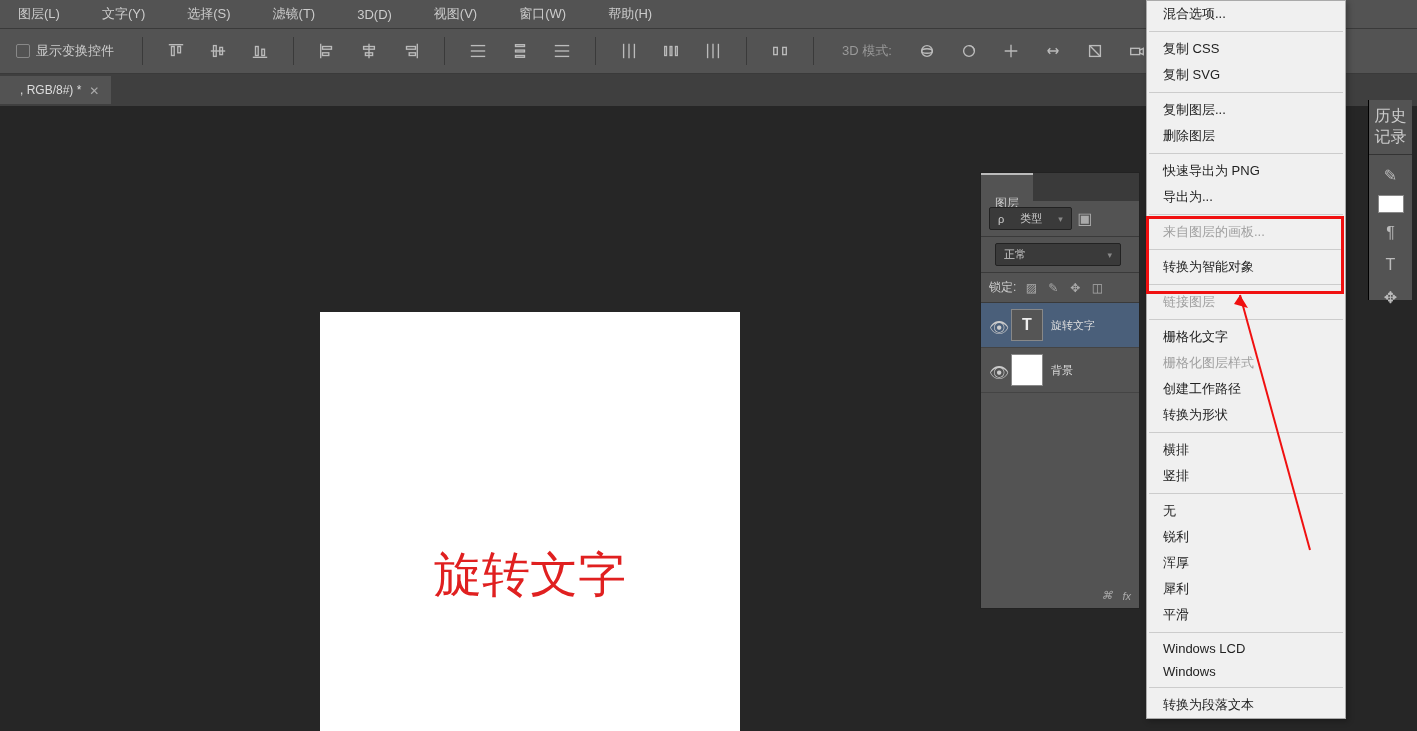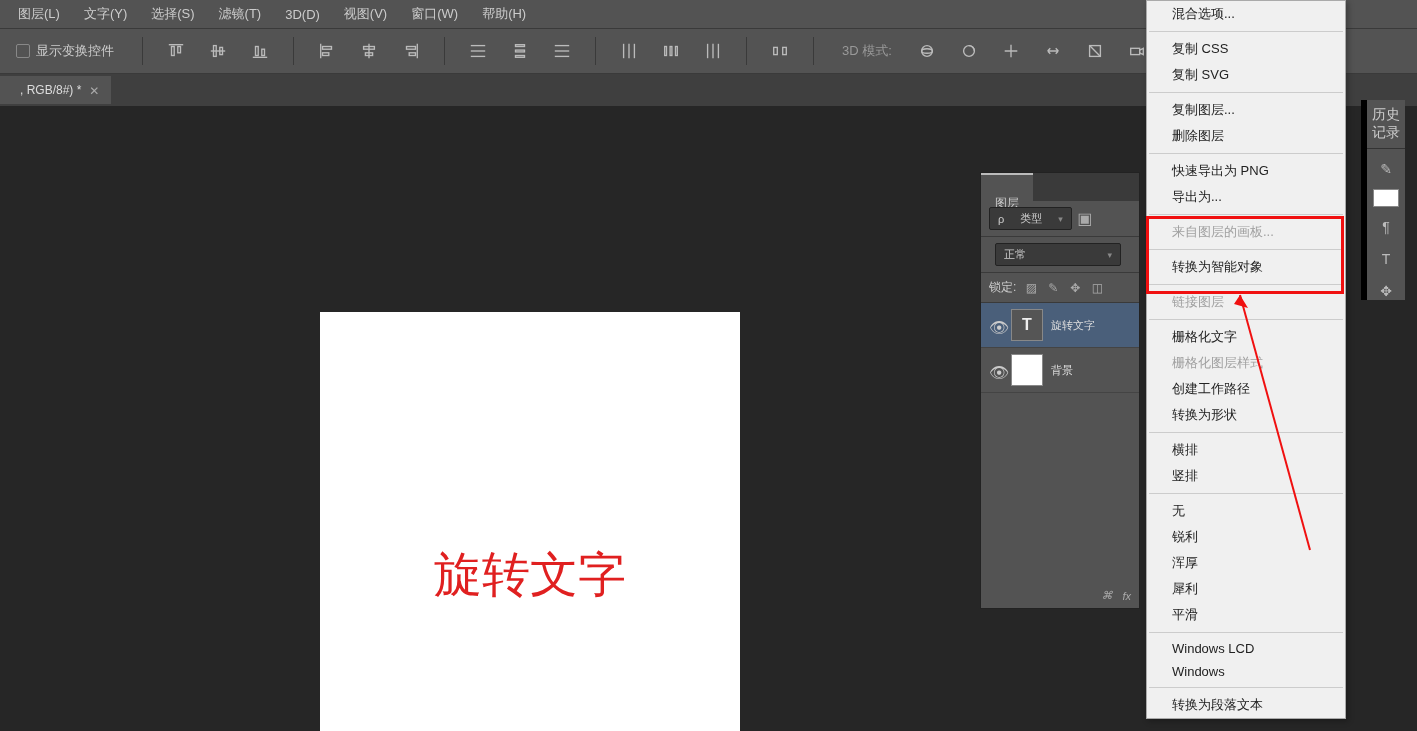--- a/index.html
+++ b/index.html
@@ -1,18 +1,18 @@
 <!DOCTYPE html>
 <html><head>
 <meta charset="utf-8">
 <style>
 * { margin: 0; padding: 0; box-sizing: border-box; font-family: "Microsoft YaHei", sans-serif; }
 body { background: #535353; color: #ccc; overflow: hidden; width: 1417px; height: 731px; position: relative; }
 
-.menubar { background: #535353; height: 28px; display: flex; align-items: center; padding-left: 8px; gap: 4px; }
+.menubar { background: #535353; height: 28px; display: flex; align-items: center; padding-left: 8px; gap: 22px; }
 .menubar-item { padding: 4px 10px; font-size: 13px; cursor: pointer; }
 
 .toolbar { background: #535353; height: 46px; border-top: 1px solid #3a3a3a; border-bottom: 1px solid #3a3a3a; display: flex; align-items: center; padding-left: 8px; gap: 16px; }
 .toolbar-checkbox { display: flex; align-items: center; gap: 6px; padding: 0 8px; font-size: 13px; }
 .toolbar-checkbox .box { width: 14px; height: 14px; border: 1px solid #888; border-radius: 2px; }
 .toolbar-sep { width: 1px; height: 28px; background: #3a3a3a; margin: 0 4px; }
 .toolbar-icon { width: 26px; height: 26px; display: flex; align-items: center; justify-content: center; color: #bbb; cursor: pointer; }
 .toolbar-icon svg { width: 18px; height: 18px; stroke: #bbb; fill: none; stroke-width: 1.5; }
 .toolbar-label { font-size: 13px; color: #999; margin-left: 8px; margin-right: 6px; }
 
@@ -35,28 +35,28 @@
 .lock-icon { width: 14px; height: 14px; display: flex; align-items: center; justify-content: center; color: #aaa; }
 .layer-item { display: flex; align-items: center; padding: 6px 8px; gap: 8px; border-bottom: 1px solid #444; }
 .layer-item.selected { background: #4a5f7a; }
 .layer-eye { width: 14px; height: 14px; }
 .layer-thumb { width: 32px; height: 32px; background: #fff; border: 1px solid #888; display: flex; align-items: center; justify-content: center; font-size: 16px; font-weight: bold; }
 .layer-thumb.type { background: #555; color: #eee; }
 .layer-name { font-size: 11px; color: #ddd; }
 .panel-footer { display: flex; align-items: center; justify-content: flex-end; padding: 6px 8px; gap: 10px; color: #aaa; font-size: 11px; font-style: italic; margin-top: 190px;}
 
 .context-menu { position: absolute; left: 1146px; top: 0; width: 200px; background: #f0f0f0; border: 1px solid #aaa; box-shadow: 2px 2px 6px rgba(0,0,0,0.3); color: #222; font-size: 13px; }
-.cm-item { padding: 4px 16px; cursor: pointer; margin-left: 9px; }
+.cm-item { padding: 4px 16px; cursor: pointer; }
 .cm-item.disabled { color: #a0a0a0; cursor: default; }
 .cm-sep { height: 1px; background: #ccc; margin: 4px 2px; }
 
 .highlight-box { position: absolute; left: 1146px; top: 216px; width: 198px; height: 78px; border: 3px solid #f01010; pointer-events: none; z-index: 10; }
 .annotation-arrow { position: absolute; left: 1230px; top: 290px; z-index: 11; pointer-events: none; }
 
-.right-strip { position: absolute; right: 12px; top: 100px; width: 44px; height: 200px; background: #535353; border-left: 6px solid #000000; color: #ccc; font-size: 14px; }
+.right-strip { position: absolute; right: 5px; top: 100px; width: 44px; height: 200px; background: #535353; border-left: 1px solid #000000; color: #ccc; font-size: 16px; }
 .right-strip-tab { writing-mode: horizontal-tb; padding: 6px 4px; text-align: center; border-bottom: 1px solid #333; }
 .right-strip-icon { width: 24px; height: 24px; margin: 8px auto; display: flex; align-items: center; justify-content: center; color: #bbb; }
 .white-box { width: 26px; height: 18px; background: #fff; margin: 6px auto; border: 1px solid #888; }
 
 .chev { font-size: 9px; color: #888; }
 </style>
 </head>
 <body>
 
 <div class="menubar">

